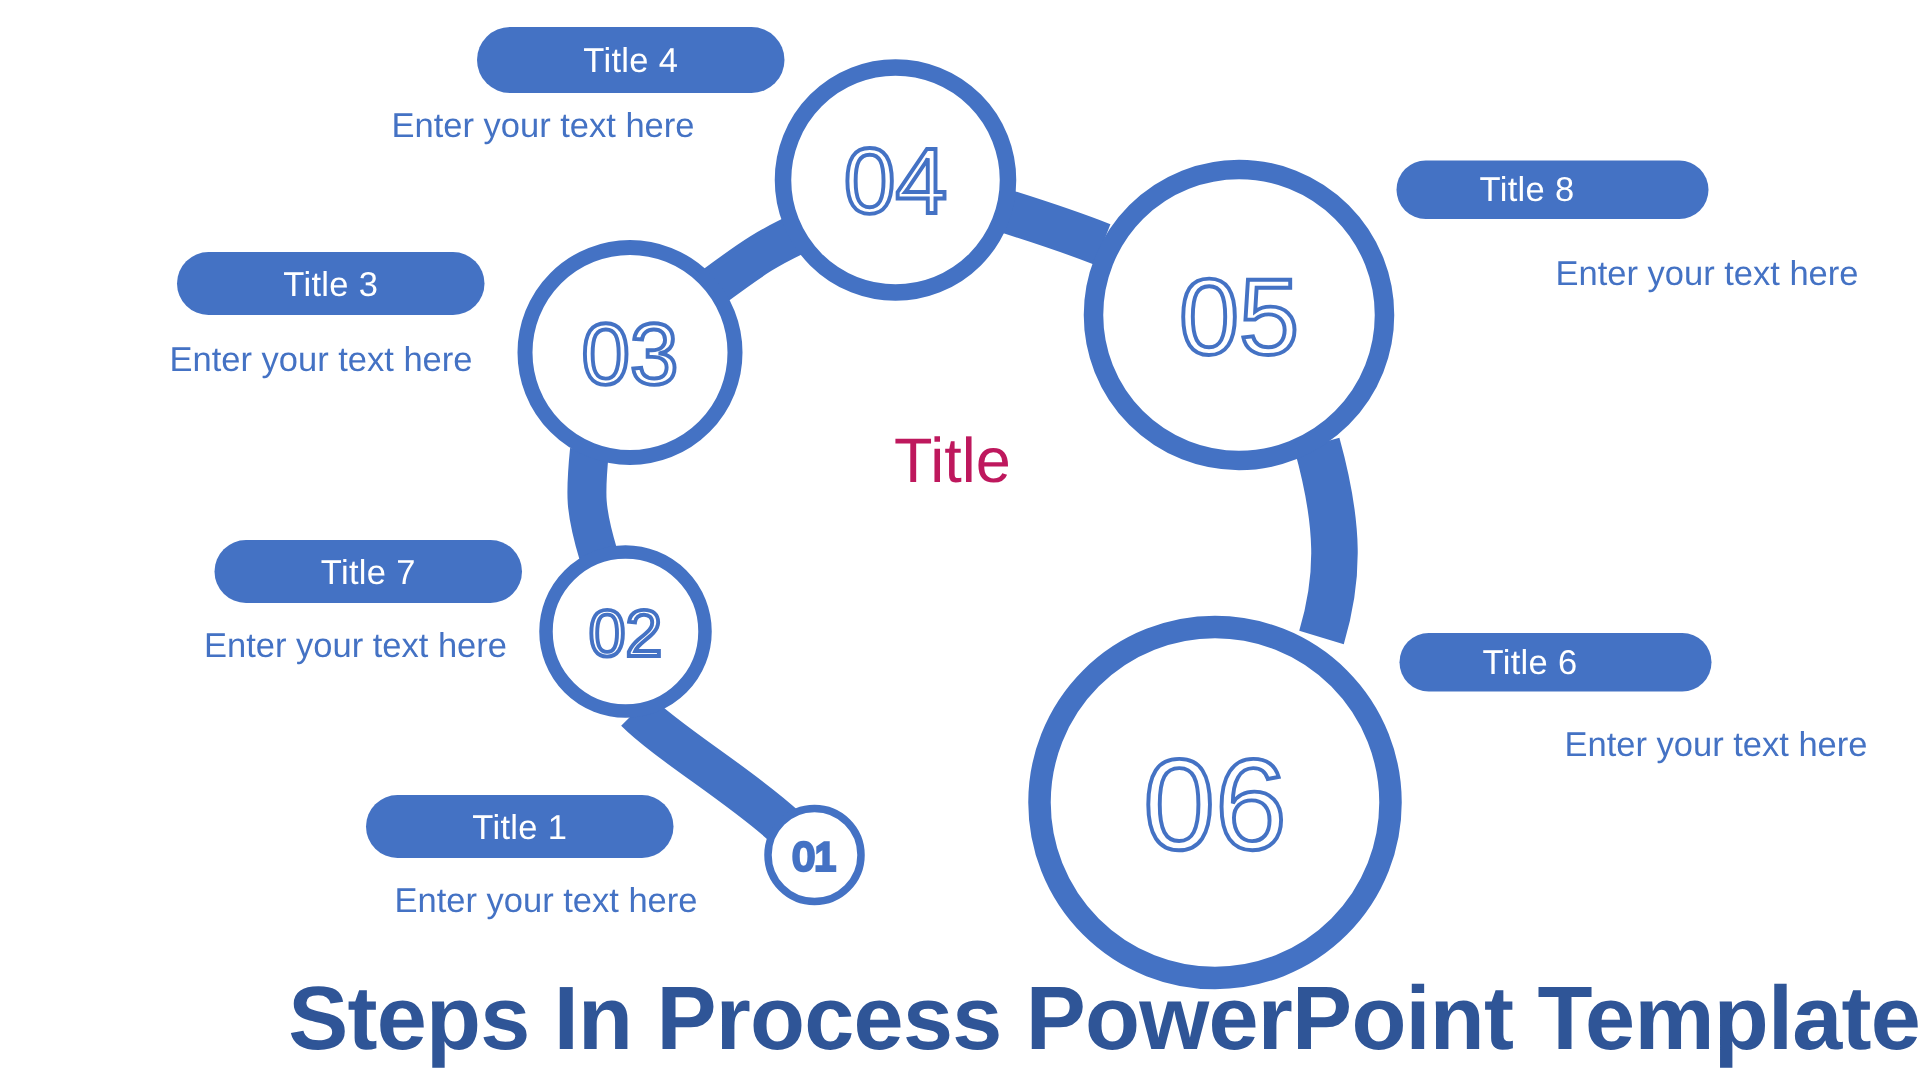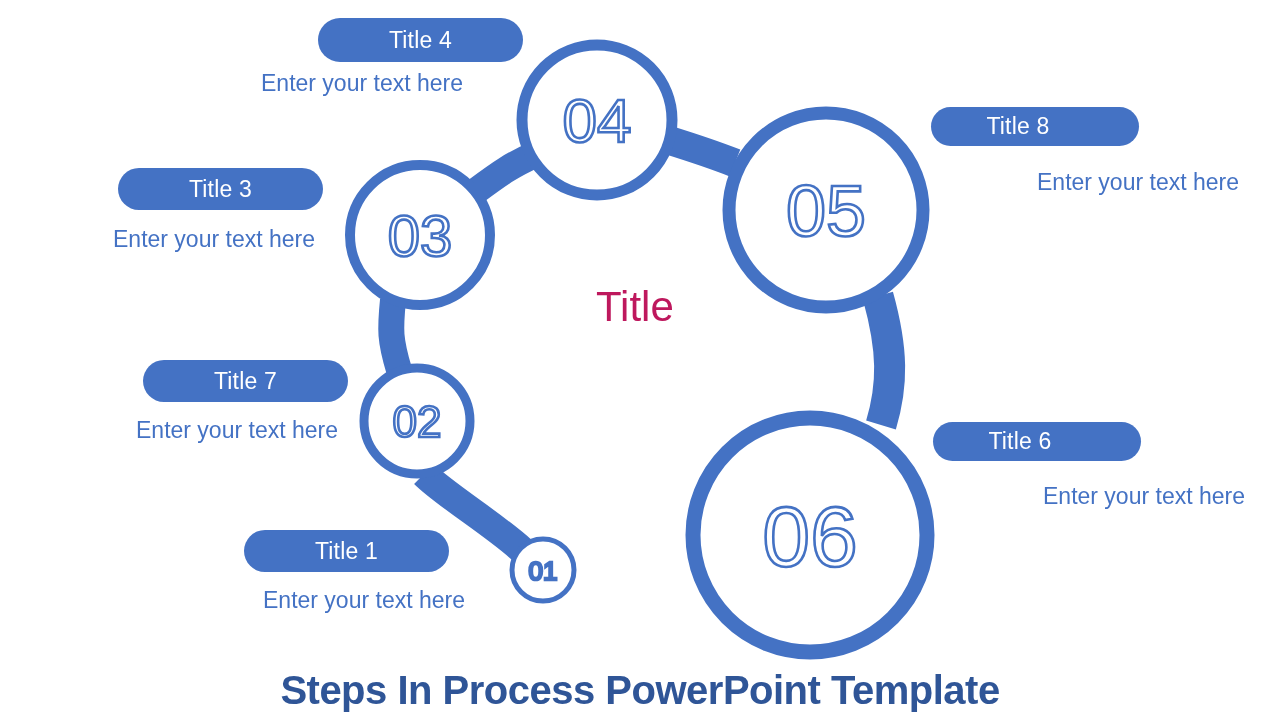--- a/index.html
+++ b/index.html
@@ -61,23 +61,23 @@
     line-height: 1;
     white-space: nowrap;
   }
 
   
   #page-title {
     position: absolute;
     left: 0;
     right: 0;
     bottom: 8px;
-    text-align: center;
+    text-align: right;
     color: #2F5597;
-    font-size: 40px;
+    font-size: 60px;
     font-weight: bold;
     line-height: 1.1;
     letter-spacing: -0.5px;
     white-space: nowrap;
   }
 </style>
 </head>
 <body>
 
 <div id="slide">

